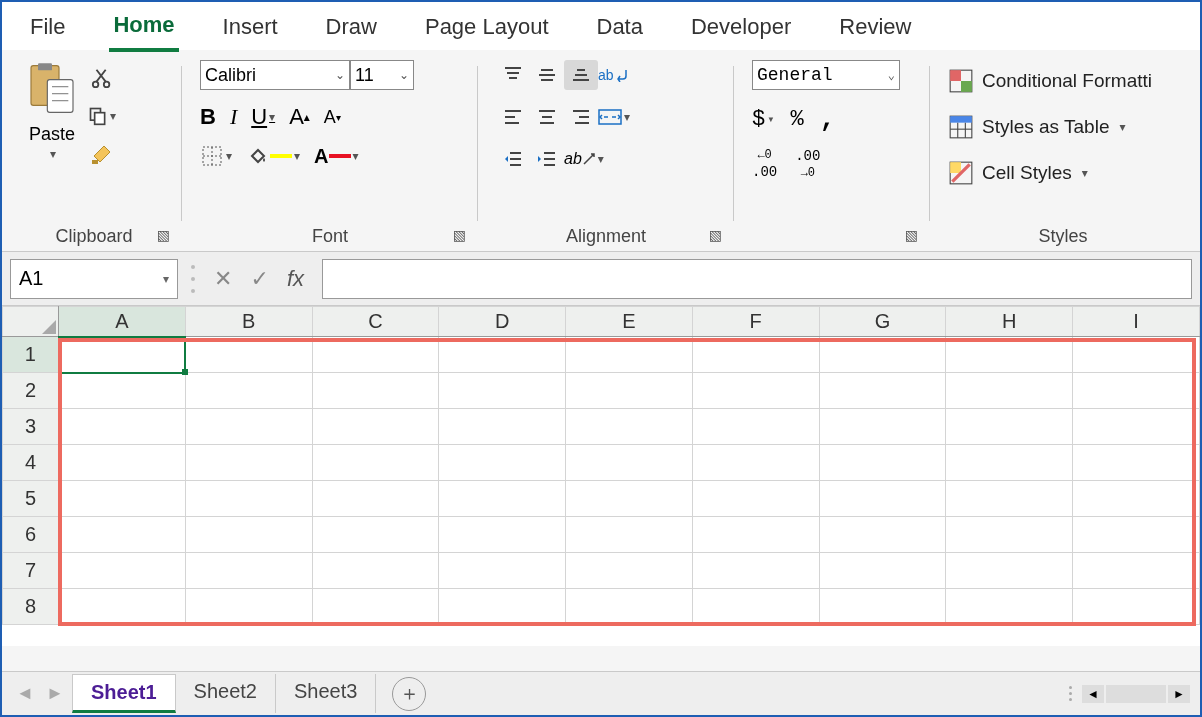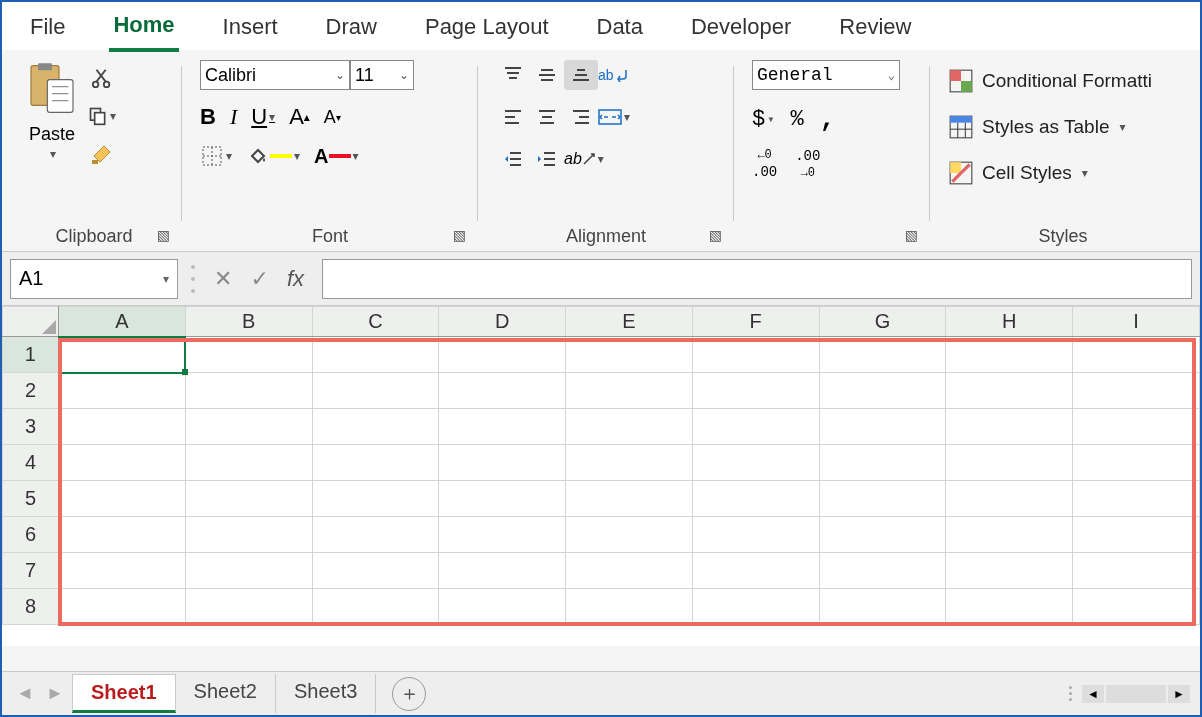--- a/index.html
+++ b/index.html
@@ -64,21 +64,21 @@
   .cell { height:36px; background:#fff;}
   .cell.selected { outline:2px solid #107c41; outline-offset:-1px; position:relative;}
   .cell.selected::after{content:"";position:absolute;right:-3px;bottom:-3px;width:6px;height:6px;background:#107c41;}
   
   .red-box { position:absolute; border:4px solid #ed6a5f; pointer-events:none; left:56px; top:32px; right:4px; height:288px;}
   
   
   .sheet-tabs { position:absolute; bottom:0; left:0; right:0; height:44px; background:#eee; border-top:1px solid #c9c9c9; display:flex; align-items:center; padding:0 10px; gap:4px;}
   .nav-arrow { width:26px; height:26px; display:flex; align-items:center; justify-content:center; color:#aaa; cursor:pointer; font-size:18px;}
   .sheet-tab { padding:6px 18px; font-size:20px; color:#444; cursor:pointer; border-right:1px solid #c9c9c9;}
-  .sheet-tab.active { background:#fff; color:#b91c1c; font-weight:700; border-bottom:3px solid #107c41; border-top:1px solid #c9c9c9; border-left:1px solid #c9c9c9;}
+  .sheet-tab.active { background:#fff; color:#4c1d95; font-weight:700; border-bottom:3px solid #107c41; border-top:1px solid #c9c9c9; border-left:1px solid #c9c9c9;}
   .add-sheet { width:34px;height:34px;border:1px solid #999;border-radius:50%;display:flex;align-items:center;justify-content:center;margin-left:12px;cursor:pointer;font-size:20px;color:#555;}
   .hscroll { margin-left:auto; display:flex; align-items:center; gap:2px;}
   .hscroll .track{width:60px;height:18px;background:#ddd;}
   .hscroll .arrow-btn{width:22px;height:18px;background:#ddd;display:flex;align-items:center;justify-content:center;font-size:12px;cursor:pointer;}
   .dots{display:flex;flex-direction:column;gap:3px;margin-right:8px;} .dots span{width:3px;height:3px;background:#aaa;border-radius:50%;}
 </style>
 </head>
 <body>
 
 <div class="app">

